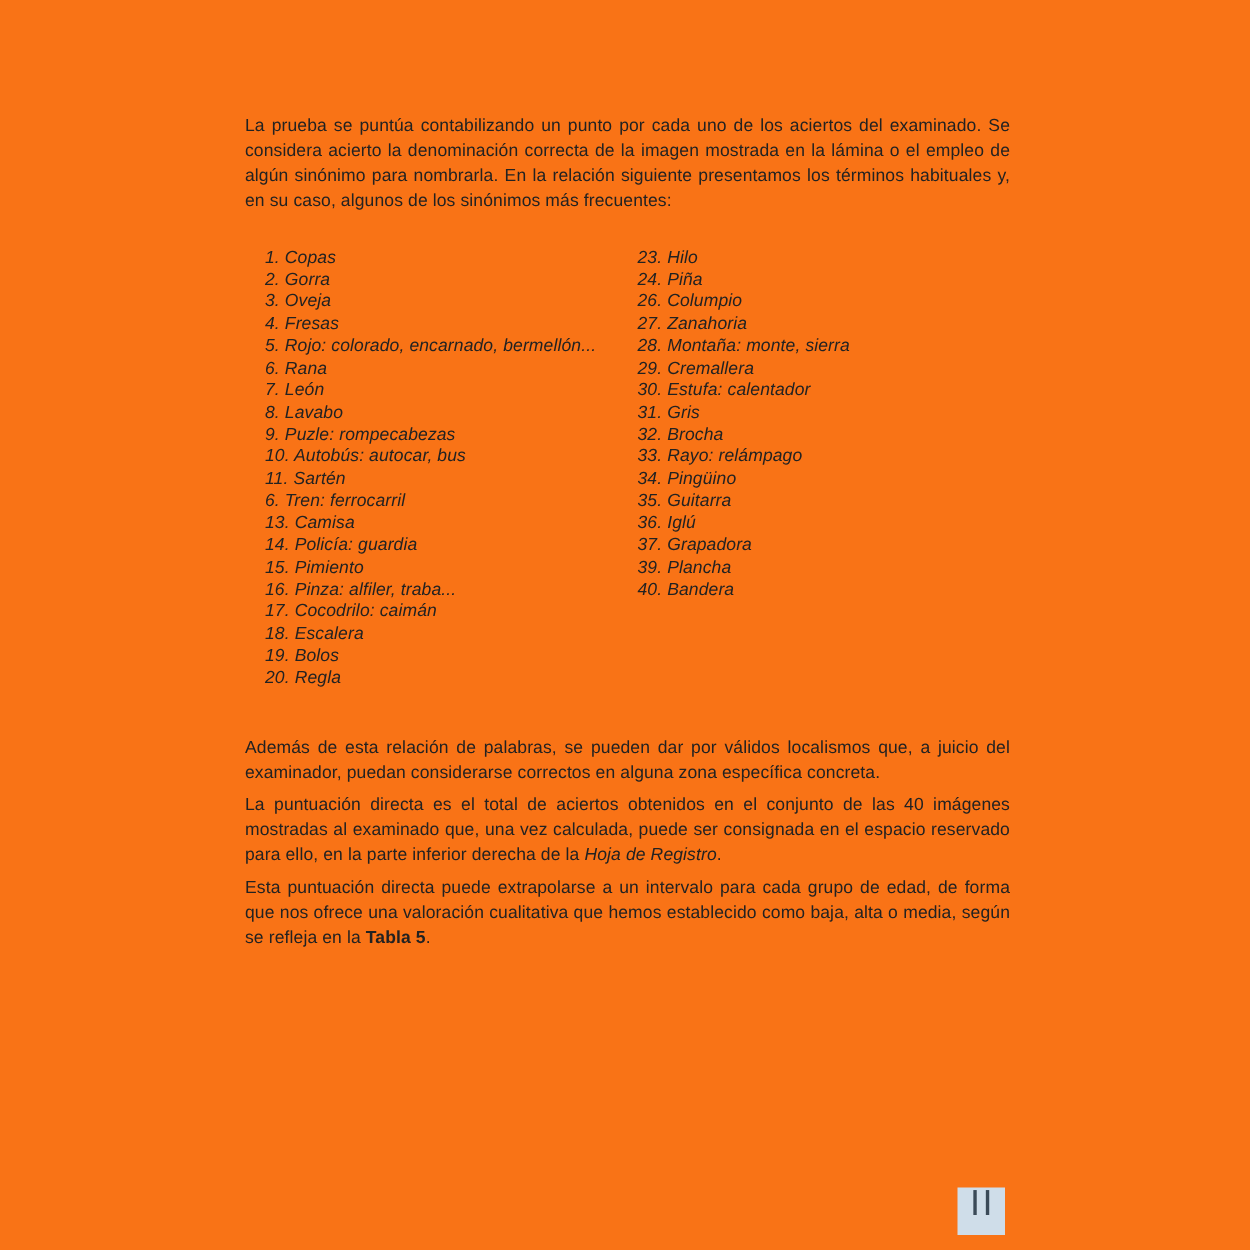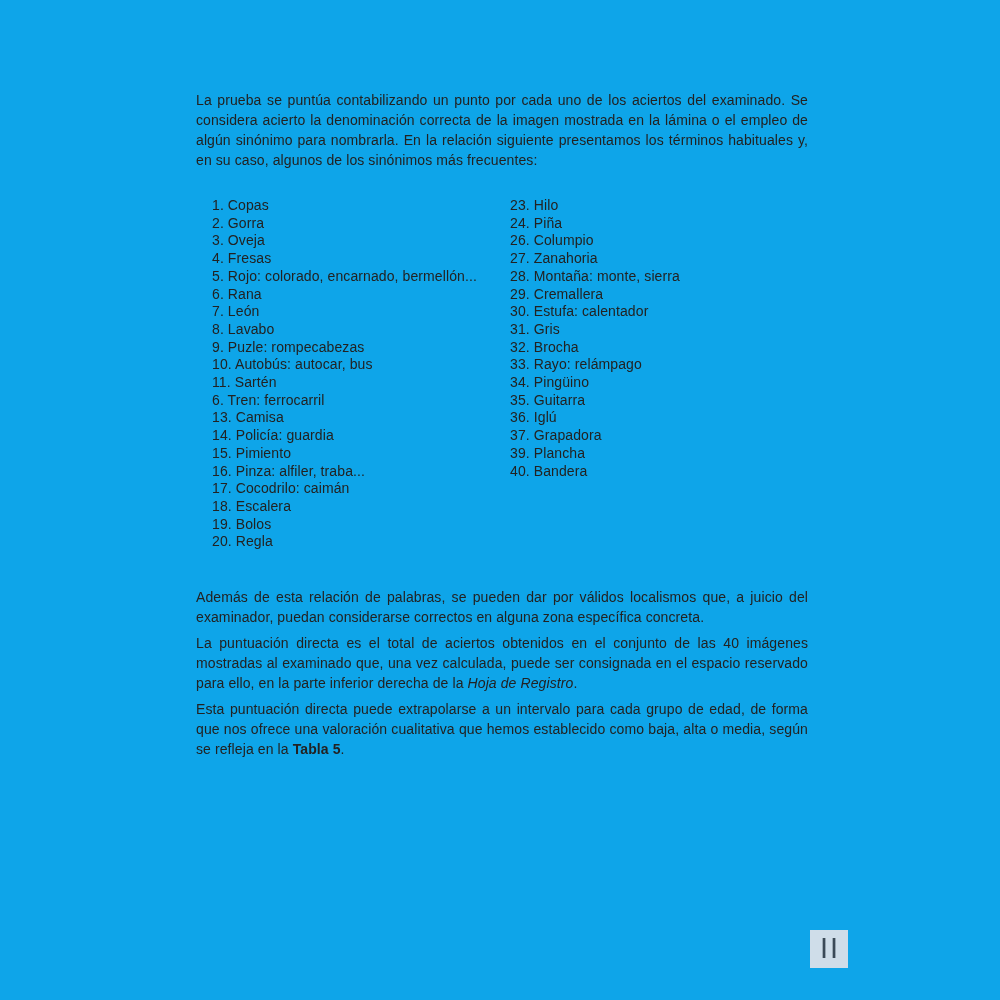--- a/index.html
+++ b/index.html
@@ -11,40 +11,41 @@
     height: 1000px;
     background: #ffffff;
     font-family: "Liberation Sans", sans-serif;
     color: #222222;
     position: relative;
     overflow: hidden;
   }
   .page {
     position: absolute;
     inset: 0;
-    background: #0ea5e9;
+    background: #f97316;
   }
   .content {
     position: absolute;
     left: 196px;
     top: 90px;
     width: 612px;
   }
   .para {
     font-size: 14px;
     line-height: 20px;
     margin: 0 0 6px 0;
     letter-spacing: 0.1px;
   }
   .justify {
     text-align: justify;
   }
   .word-list {
     display: flex;
     margin: 27px 0 36px 16px;
+    font-style: italic;
   }
   .word-list .col {
     width: 306px;
     display: flex;
     flex-direction: column;
   }
   .word-list-item {
     font-size: 14px;
     line-height: 17.7px;
     white-space: nowrap;
@@ -52,28 +53,26 @@
   }
   em {
     font-style: italic;
   }
   strong {
     font-weight: bold;
   }
   .page-marker {
     position: absolute;
     left: 766px;
-    top: 930px;
+    top: 950px;
     width: 38px;
     height: 38px;
     background: #cfdde9;
     display: flex;
-    align-items: center;
     justify-content: center;
-    margin-left: 44px;
   }
   .page-marker span {
     font-size: 29px;
     line-height: 1;
     letter-spacing: 2px;
     padding-left: 2px;
     color: #3b4a58;
     font-weight: normal;
     transform: translateY(-1px);
   }

